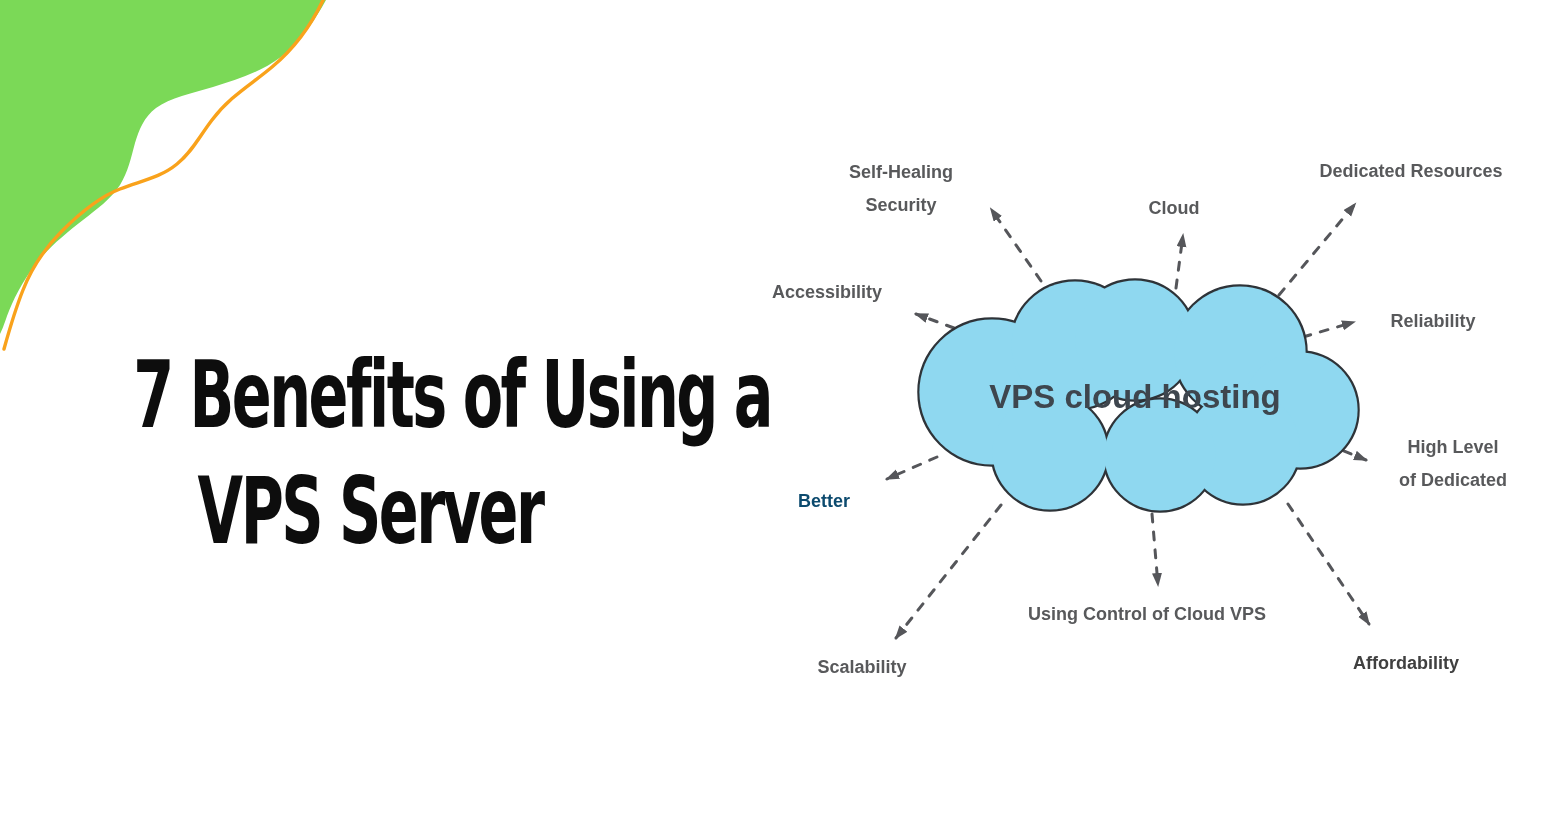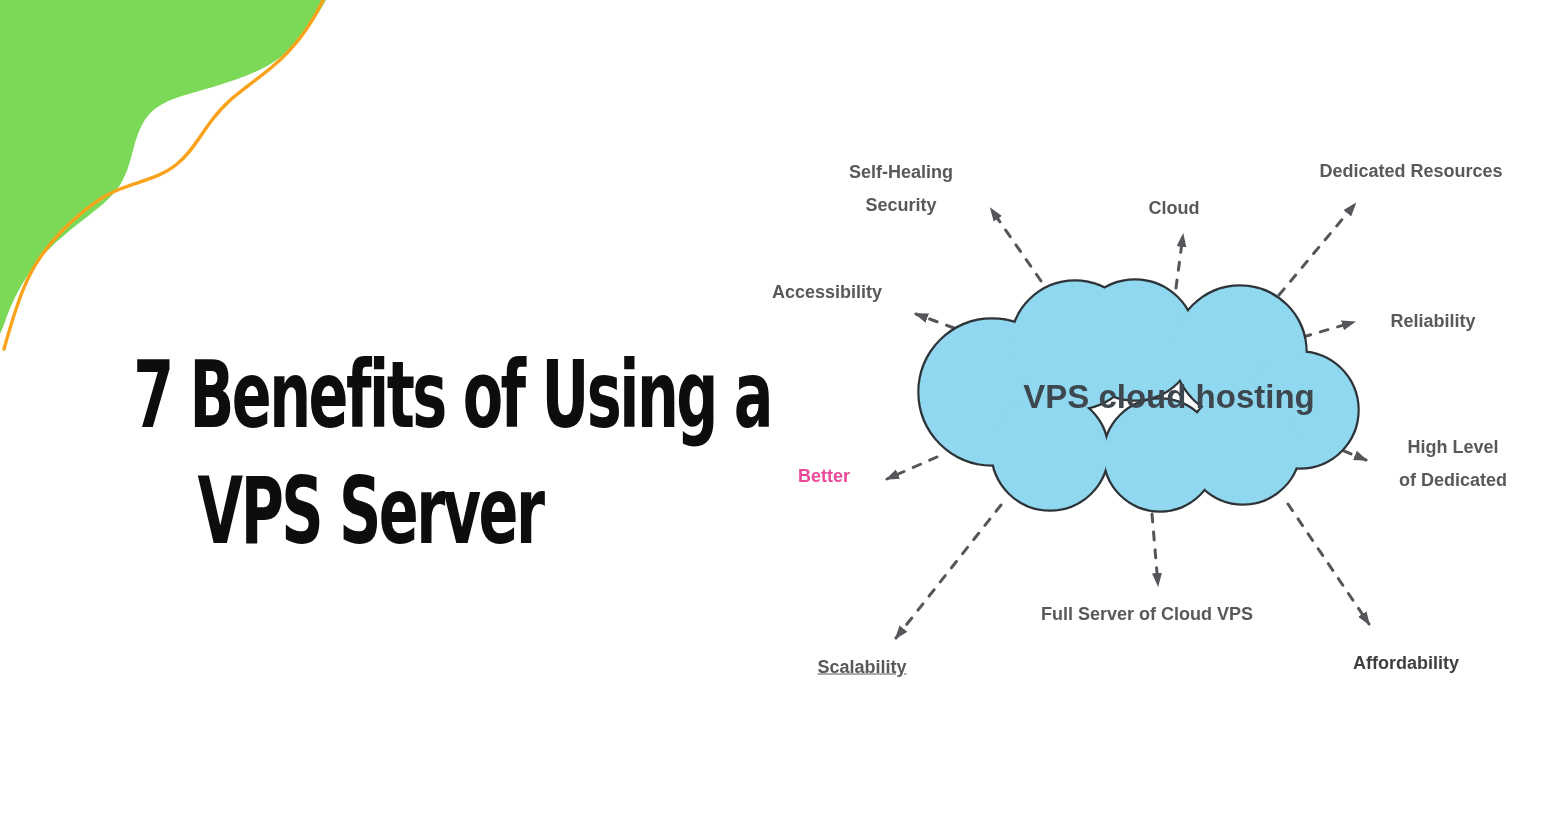--- a/index.html
+++ b/index.html
@@ -130,50 +130,50 @@
         <circle cx="1075" cy="345" r="63.6" fill="#8FD8F0"></circle>
         <circle cx="1135" cy="340" r="59.6" fill="#8FD8F0"></circle>
         <circle cx="1240" cy="352" r="65.6" fill="#8FD8F0"></circle>
         <circle cx="1300" cy="410" r="57.6" fill="#8FD8F0"></circle>
         <circle cx="1243" cy="447" r="56.6" fill="#8FD8F0"></circle>
         <circle cx="1160" cy="455" r="55.6" fill="#8FD8F0"></circle>
         <circle cx="1050" cy="452" r="57.6" fill="#8FD8F0"></circle>
       </g>
   </svg>
 
-  <div class="cloud-label" style="color: rgb(62, 70, 78); margin-left: 34px;">VPS cloud hosting</div>
+  <div class="cloud-label" style="color: rgb(62, 70, 78);">VPS cloud hosting</div>
 
   <div id="labels">
       <div class="benefit-label" style="left: 901px; top: 189px; color: rgb(88, 89, 91);">
         <div class="line">Self-Healing</div>
         <div class="line">Security</div>
       </div>
       <div class="benefit-label" style="left: 1174px; top: 208px; color: rgb(88, 89, 91);">
         <div class="line">Cloud</div>
       </div>
       <div class="benefit-label" style="left: 1395px; top: 171px; color: rgb(88, 89, 91); margin-left: 16px;">
         <div class="line">Dedicated Resources</div>
       </div>
       <div class="benefit-label" style="left: 827px; top: 292px; color: rgb(88, 89, 91);">
         <div class="line">Accessibility</div>
       </div>
       <div class="benefit-label" style="left: 1433px; top: 321px; color: rgb(88, 89, 91);">
         <div class="line">Reliability</div>
       </div>
-      <div class="benefit-label" style="left: 824px; top: 476px; color: #ec4899;">
+      <div class="benefit-label" style="left: 824px; top: 501px; color: #0c4a6e;">
         <div class="line">Better</div>
       </div>
       <div class="benefit-label" style="left: 1453px; top: 464px; color: rgb(88, 89, 91);">
         <div class="line">High Level</div>
         <div class="line">of Dedicated</div>
       </div>
-      <div class="benefit-label" style="left: 862px; top: 667px; color: rgb(88, 89, 91); text-decoration: underline;">
+      <div class="benefit-label" style="left: 862px; top: 667px; color: rgb(88, 89, 91);">
         <div class="line">Scalability</div>
       </div>
       <div class="benefit-label" style="left: 1147px; top: 614px; color: rgb(88, 89, 91);">
-        <div class="line">Full Server of Cloud VPS</div>
+        <div class="line">Using Control of Cloud VPS</div>
       </div>
       <div class="benefit-label" style="left: 1406px; top: 663px; color: #404040;">
         <div class="line">Affordability</div>
       </div>
     </div>
 
 </div>
 
 </body></html>

